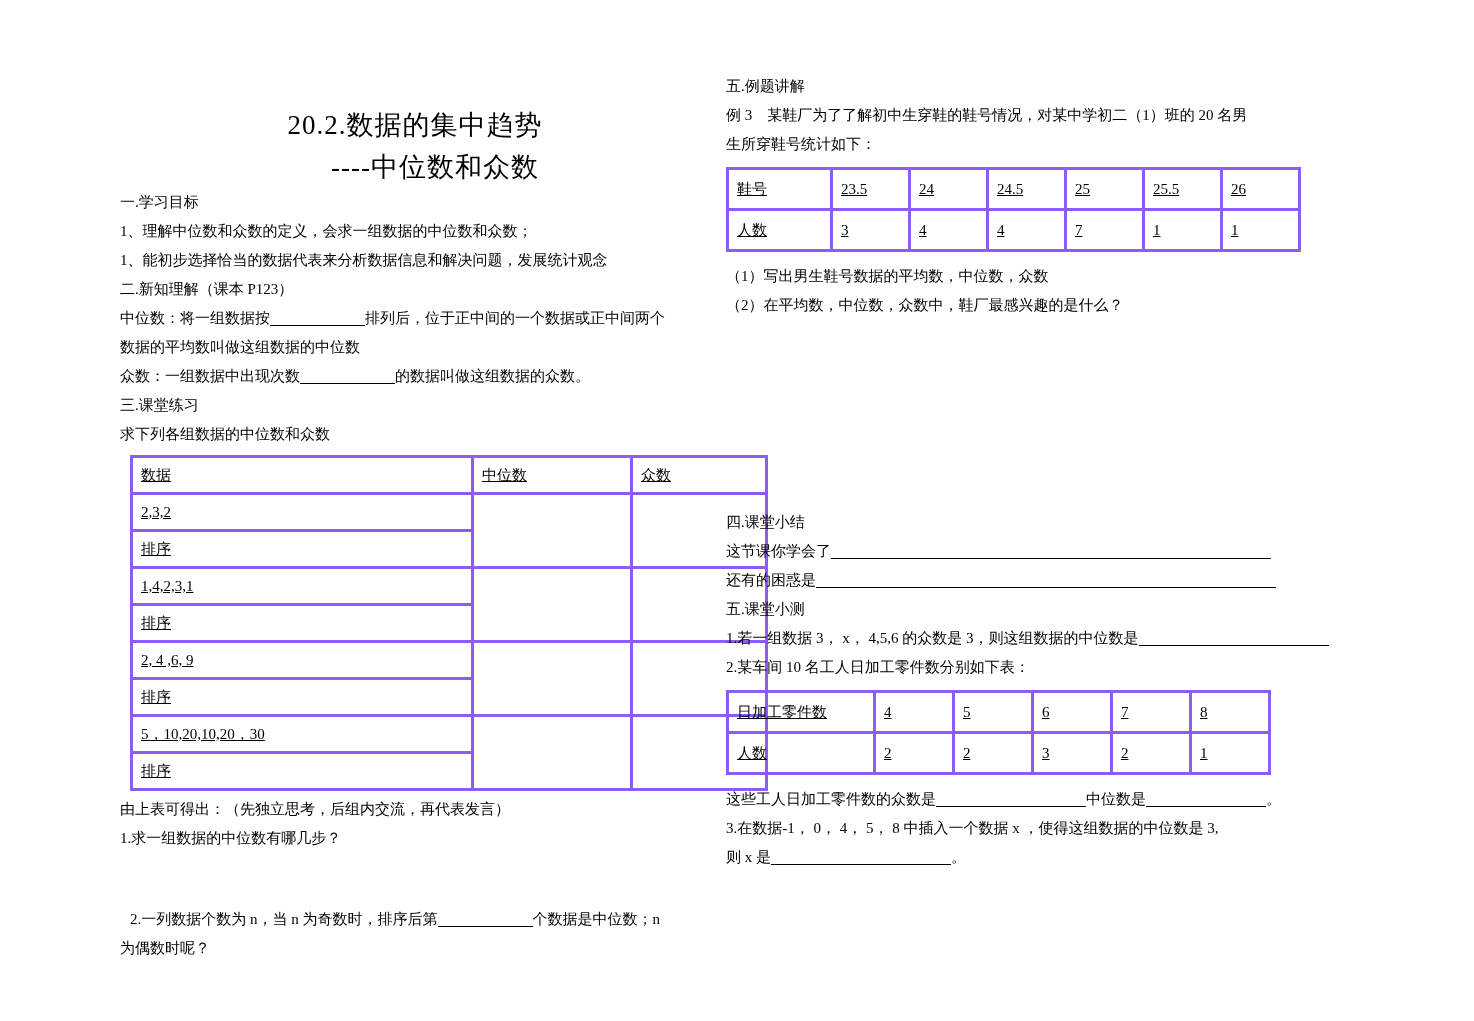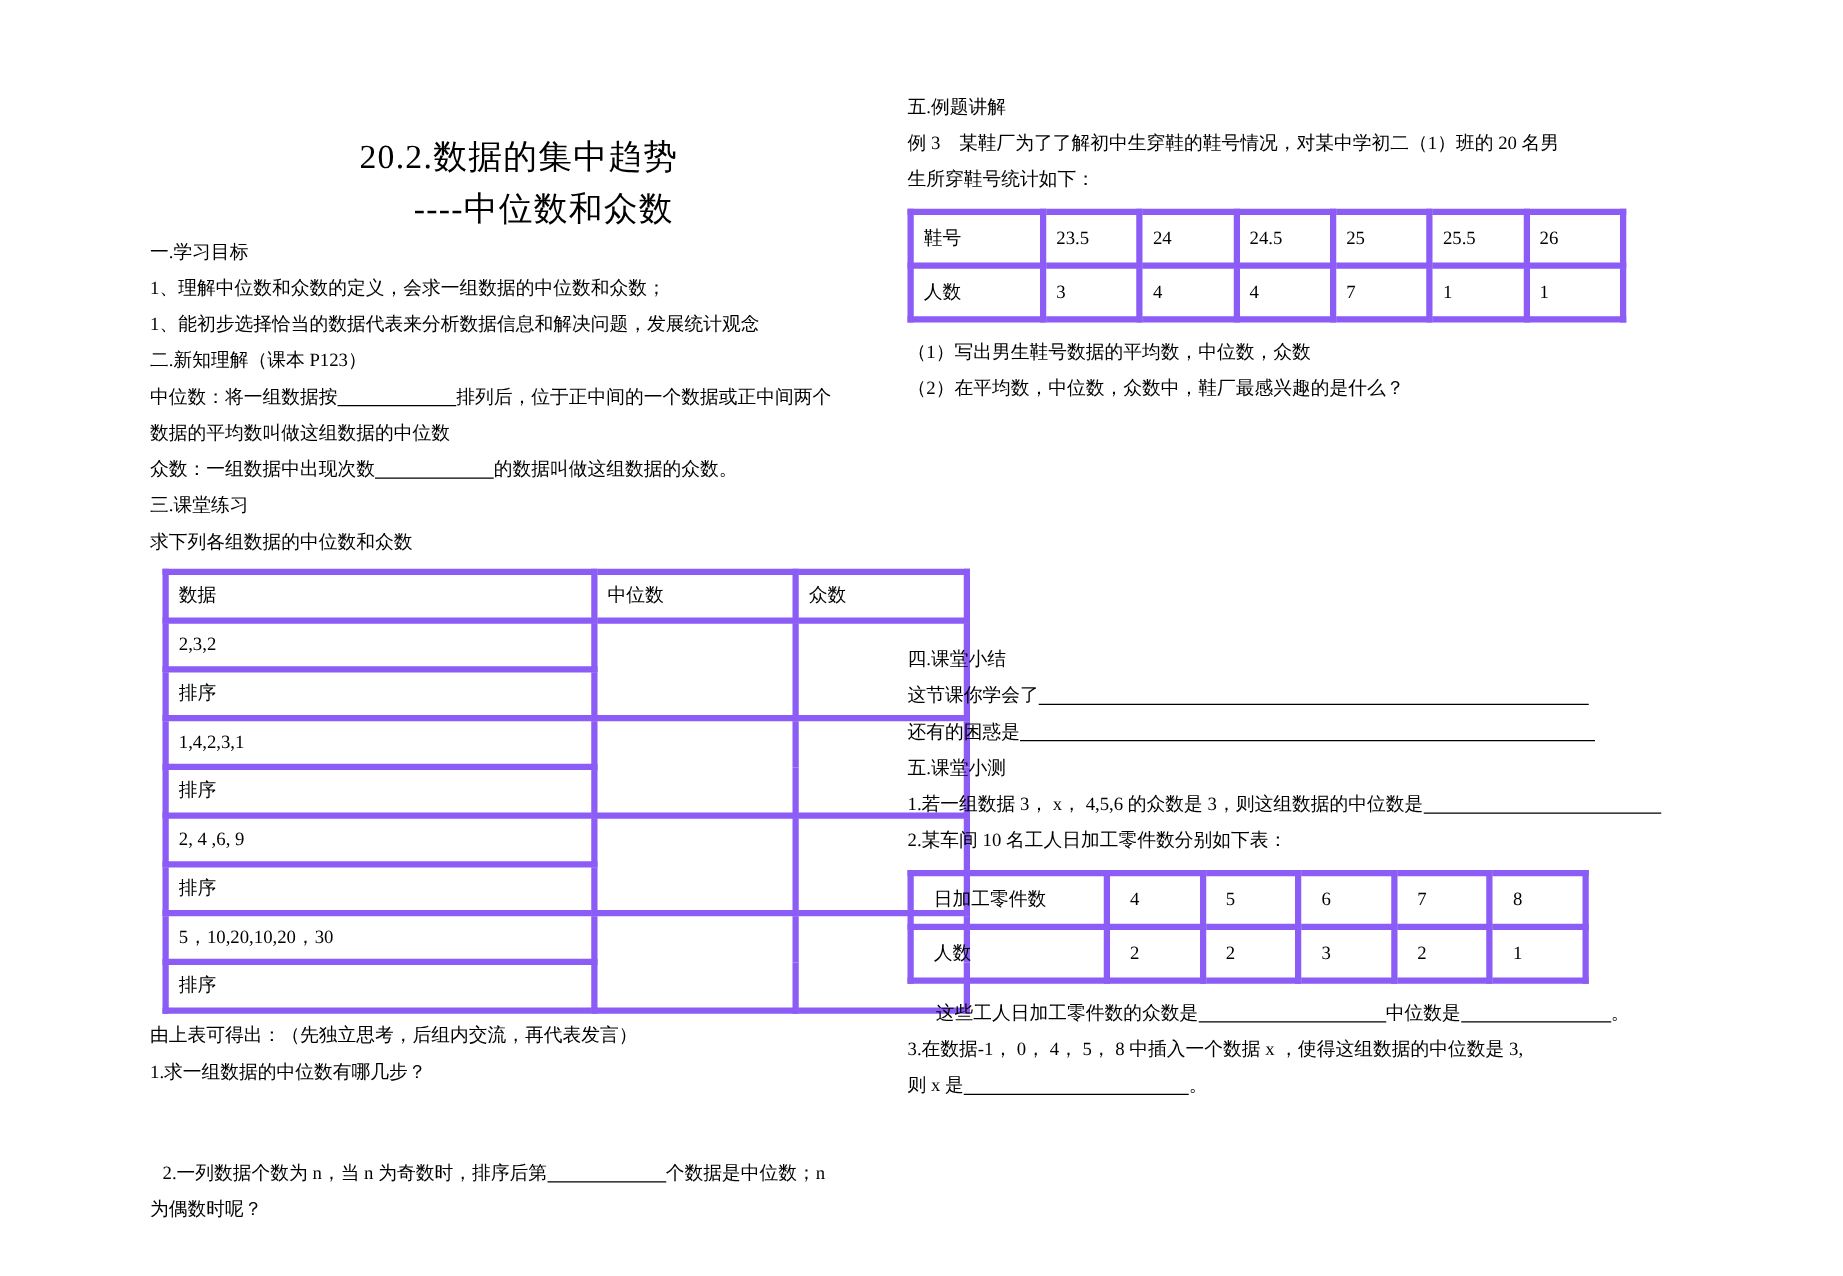--- a/index.html
+++ b/index.html
@@ -73,25 +73,26 @@
     vertical-align: -3px;
   }
 
   
   table {
     border-collapse: collapse;
     table-layout: fixed;
     font-size: 15px;
   }
   table td {
-    border: 5px solid #8b5cf6;
+    border: 3px solid #8b5cf6;
     padding: 3px 8px;
     vertical-align: middle;
     line-height: 26px;
     height: 28px;
+    text-decoration: underline;
   }
 
   .practice-table {
     width: 580px;
     margin-top: 6px;
     margin-left: 10px;
   }
   .practice-table td.c-data { width: 322px; }
   .practice-table td.c-med  { width: 140px; }
   .practice-table td.c-mode { width: 116px; }
@@ -100,21 +101,21 @@
     width: 575px;
     margin-top: 8px;
   }
   .shoe-table td { height: 32px; }
   .shoe-table td.c-head { width: 85px; }
 
   .parts-table {
     width: 545px;
     margin-top: 8px;
   }
-  .parts-table td { height: 32px; padding-left: 16px; }
+  .parts-table td { height: 32px; }
   .parts-table td.c-head { width: 128px; }
 
   .nowrap { white-space: nowrap; }
 </style>
 </head>
 <body>
 
 <div class="page">
 
   <div class="col col-left">
@@ -256,20 +257,20 @@
           <td class="c-head">人数</td>
           <td>2</td>
           <td>2</td>
           <td>3</td>
           <td>2</td>
           <td>1</td>
         </tr>
       </tbody>
     </table>
 
-    <div class="line" style="margin-top:10px;text-align:center;"><span>这些工人日加工零件数的众数是</span><span class="blank b150"></span><span>中位数是</span><span class="blank b120"></span><span>。</span></div>
+    <div class="line" style="margin-top:10px;"><span>这些工人日加工零件数的众数是</span><span class="blank b150"></span><span>中位数是</span><span class="blank b120"></span><span>。</span></div>
 
     <div class="line">3.在数据-1，  0，  4，  5，  8 中插入一个数据 x ，使得这组数据的中位数是 3,</div>
     <div class="line"><span>则 x 是</span><span class="blank b180"></span><span>。</span></div>
 
   </div>
 
 </div>
 
 </body></html>

